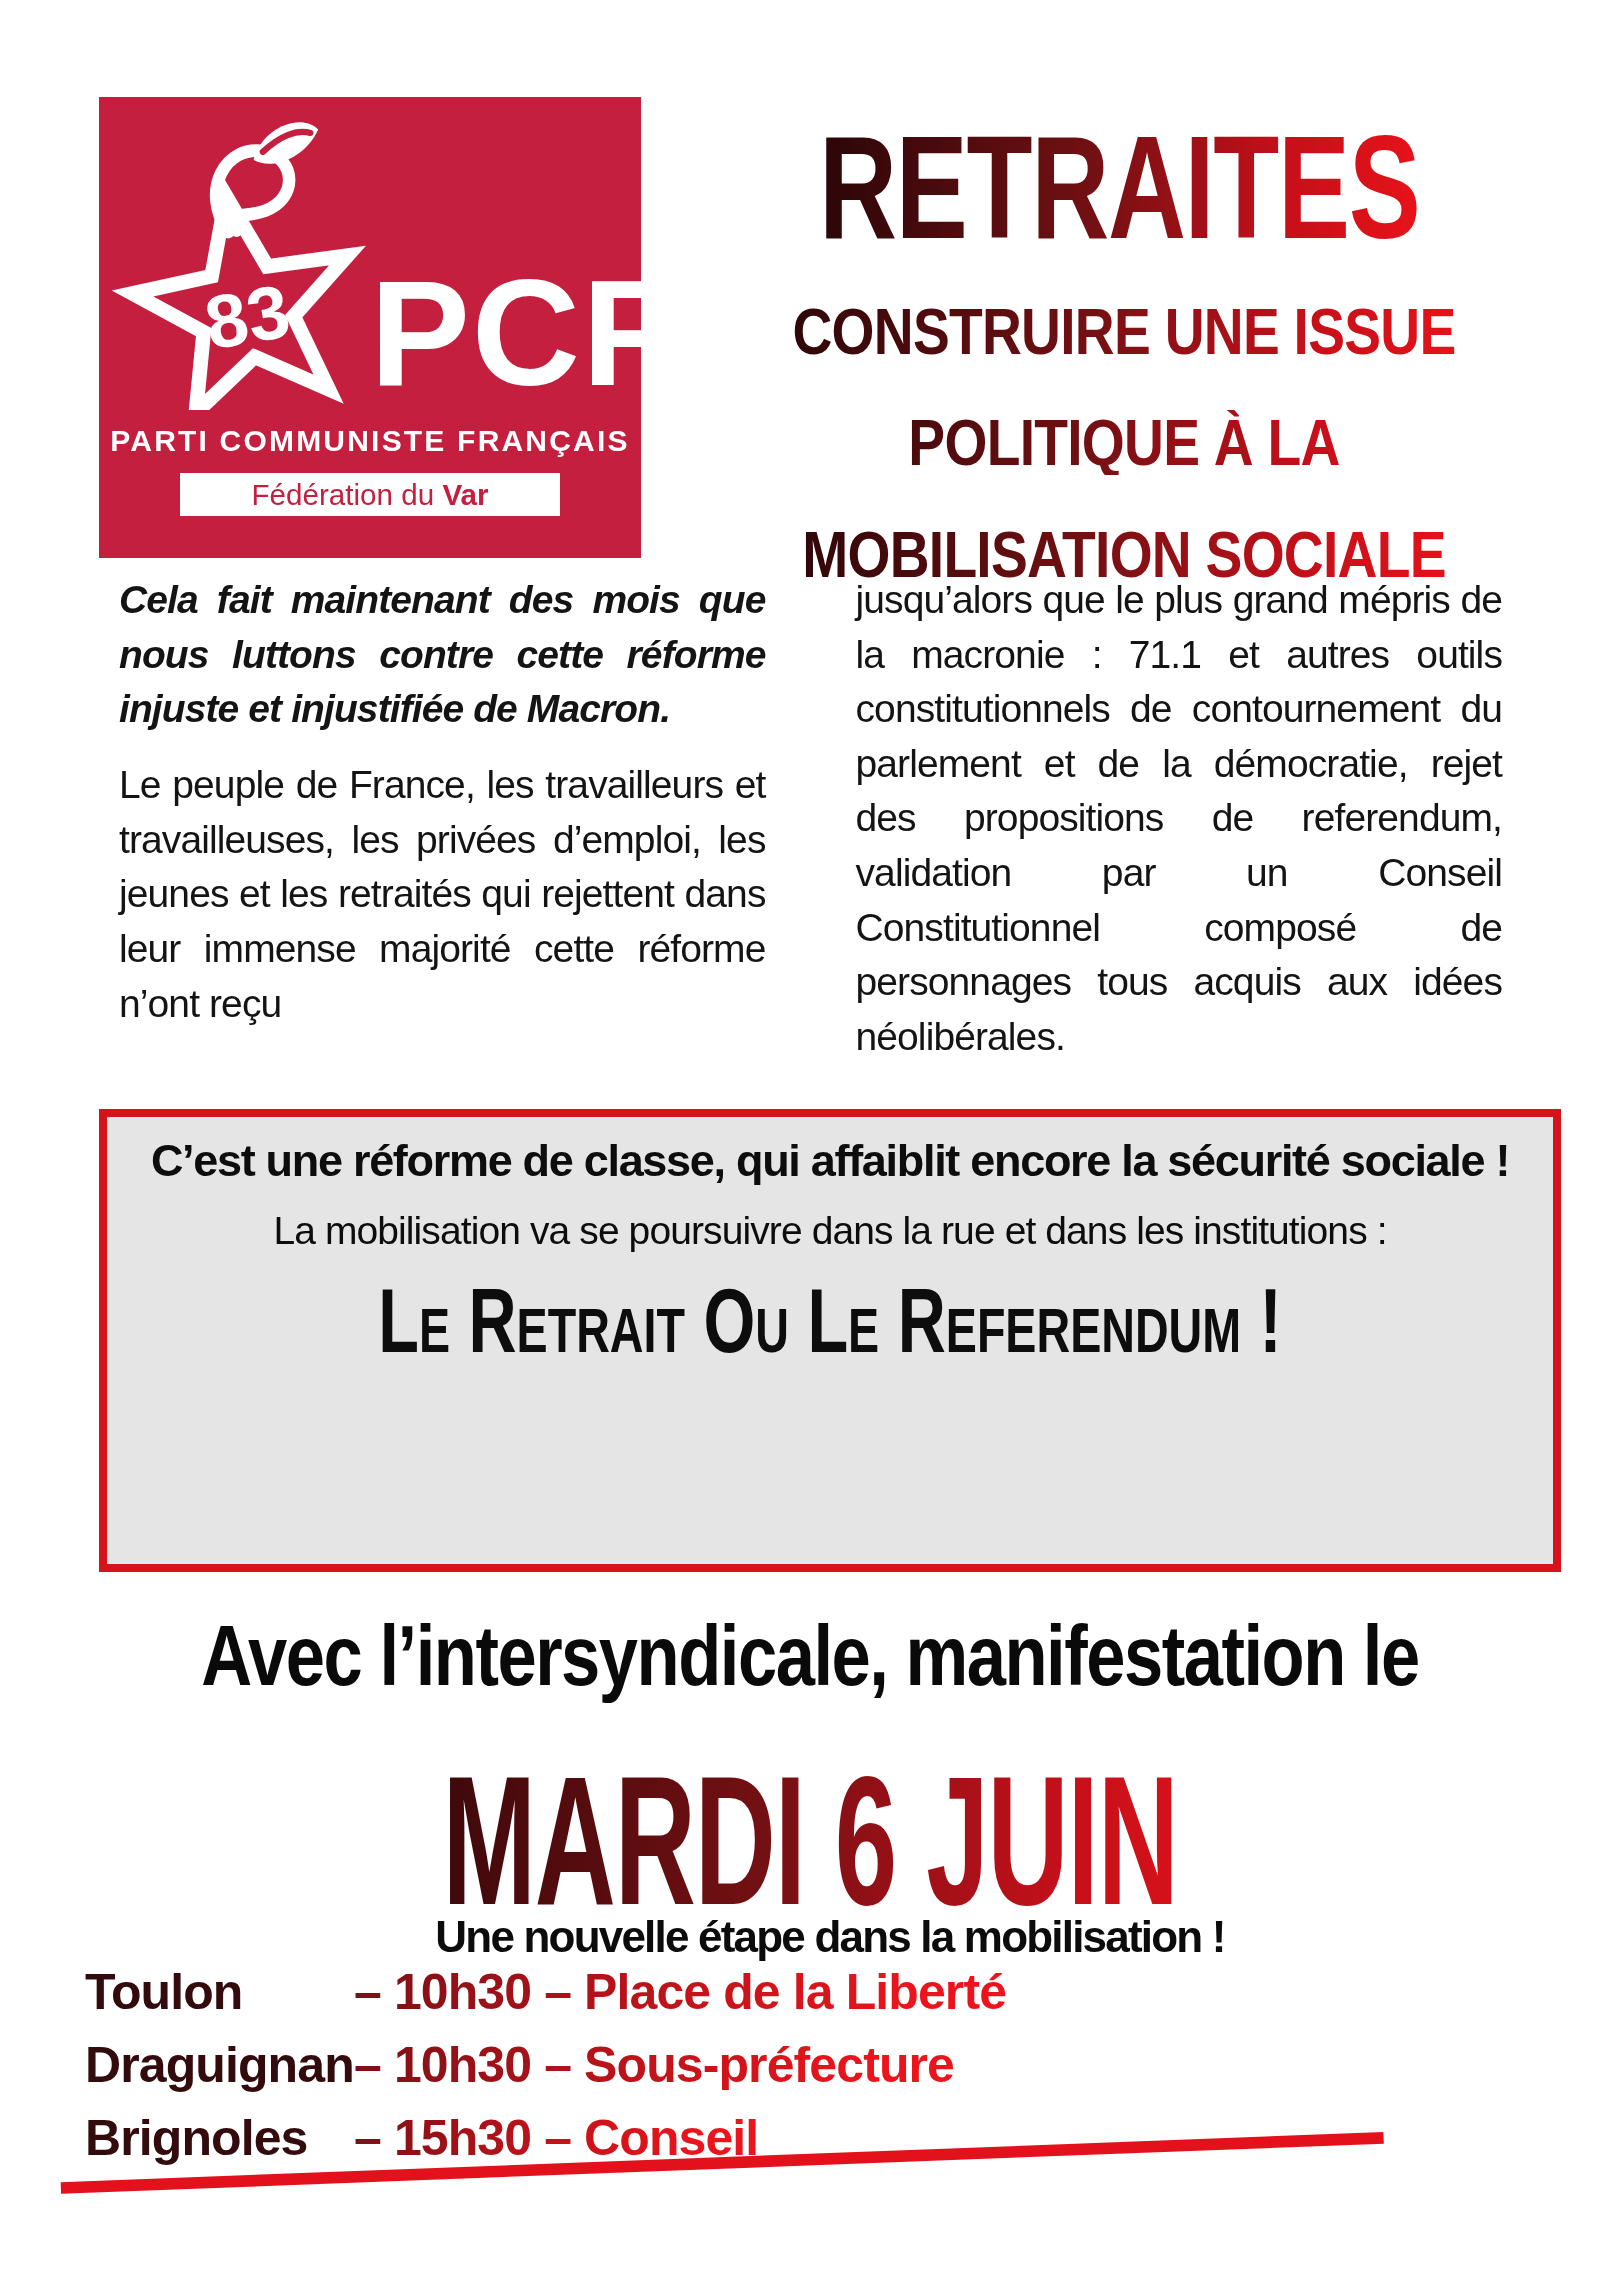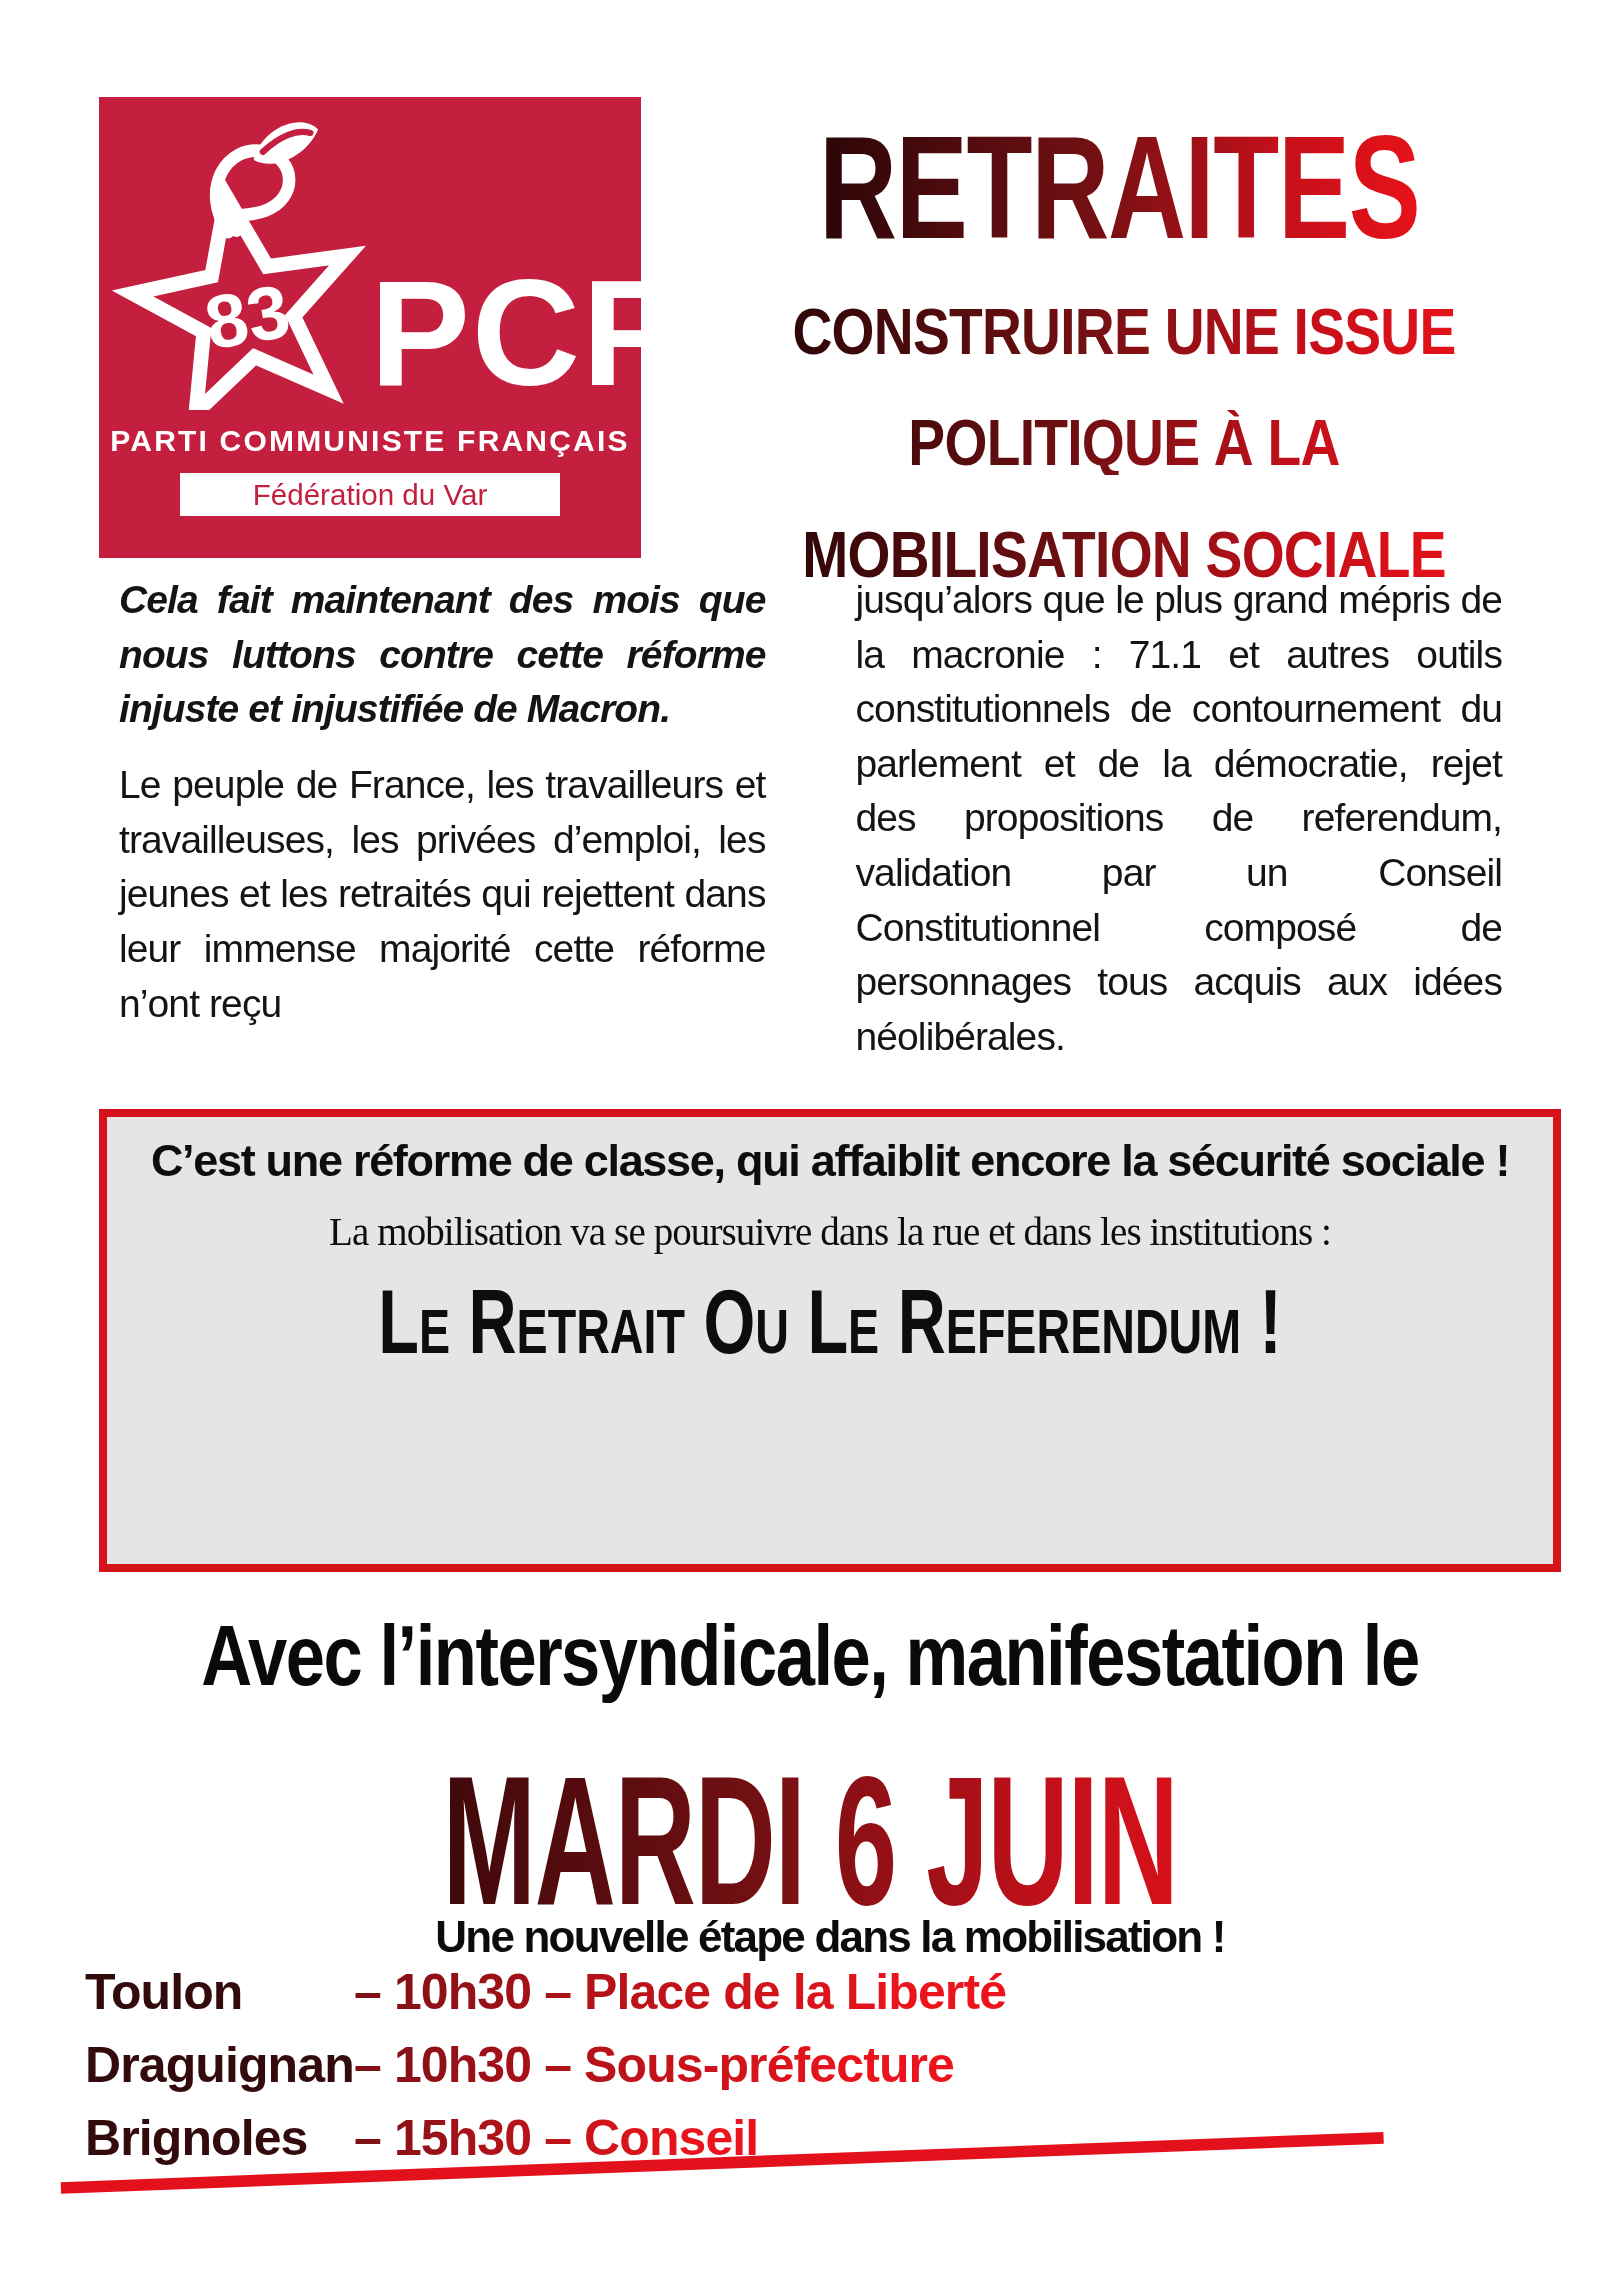--- a/index.html
+++ b/index.html
@@ -22,21 +22,21 @@
     margin-left:-16px;margin-bottom:1.8px;
   }
   .logo-party{
     text-align:center;font-size:30px;font-weight:700;letter-spacing:2.2px;
     margin-top:14.3px;white-space:nowrap;
   }
   .logo-fed{
     width:380px;height:43px;margin:14.3px auto 0;background:#ffffff;
     color:#c41f3e;font-size:29.6px;line-height:43px;text-align:center;
   }
-  .logo-fed b{font-weight:400;text-align:right;}
+  .logo-fed b{font-weight:700;text-align:right;}
   
   .headline{position:absolute;left:712px;top:115px;width:824px;text-align:center;}
   .grad{
     background:linear-gradient(90deg,#2b0608 0%,#731013 45%,#c3101a 75%,#ea1219 100%);
     -webkit-background-clip:text;background-clip:text;color:transparent;
   }
   @supports not ((-webkit-background-clip:text) or (background-clip:text)){
     .grad{color:#a8121a;background:none;}
   }
   .h-line1{font-size:146px;font-weight:800;line-height:1;letter-spacing:-1.8px;
@@ -54,21 +54,21 @@
   .col{width:647px;font-size:39px;line-height:1.4;text-align:justify;letter-spacing:-0.9px;}
   .col p{margin:0;}
   .bold-intro{font-weight:700;margin-bottom:21.5px !important;font-style:italic;}
   
   .callout{
     position:absolute;left:99px;top:1109px;width:1462px;height:463px;
     border:8px solid #d6121a;box-sizing:border-box;background:#e5e5e5;
     text-align:center;padding:18px 36px 0;overflow:hidden;color:#0d0d0d;
   }
   .callout-title{font-size:45px;font-weight:700;letter-spacing:-1.3px;white-space:nowrap;}
-  .callout-sub{font-size:39px;font-weight:400;letter-spacing:-0.9px;margin-top:21.5px;white-space:nowrap;font-family:Liberation Serif, serif;}
+  .callout-sub{font-size:39px;font-weight:400;letter-spacing:-0.9px;margin-top:21.5px;white-space:nowrap;}
   .callout-slogan{
     font-size:90px;font-weight:800;line-height:1;margin-top:23px;
     font-variant:small-caps;letter-spacing:0;
     transform:scaleX(0.74);transform-origin:50% 50%;white-space:nowrap;
   }
   .callout-body{
     font-size:39px;line-height:1.8;text-align:justify;letter-spacing:-0.4px;
     margin-top:16px;
   }
   

